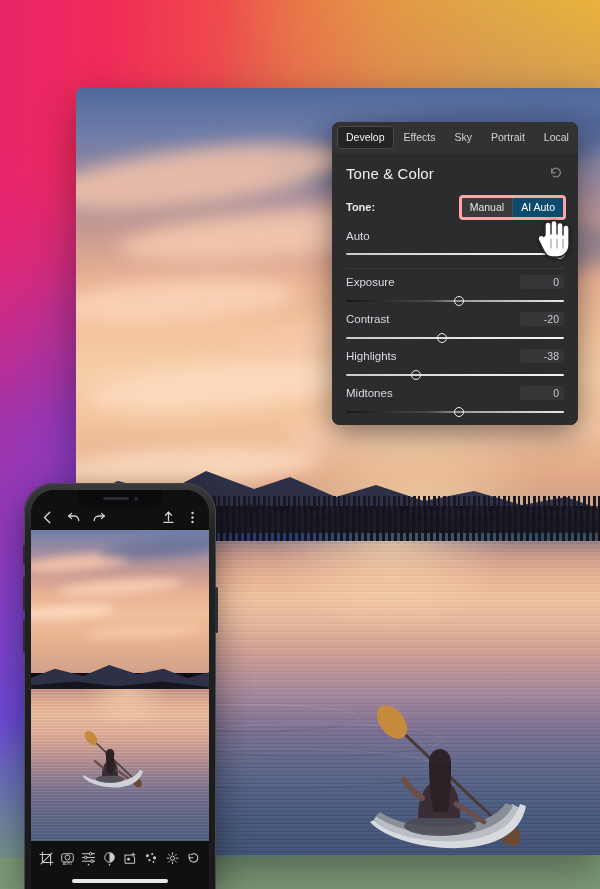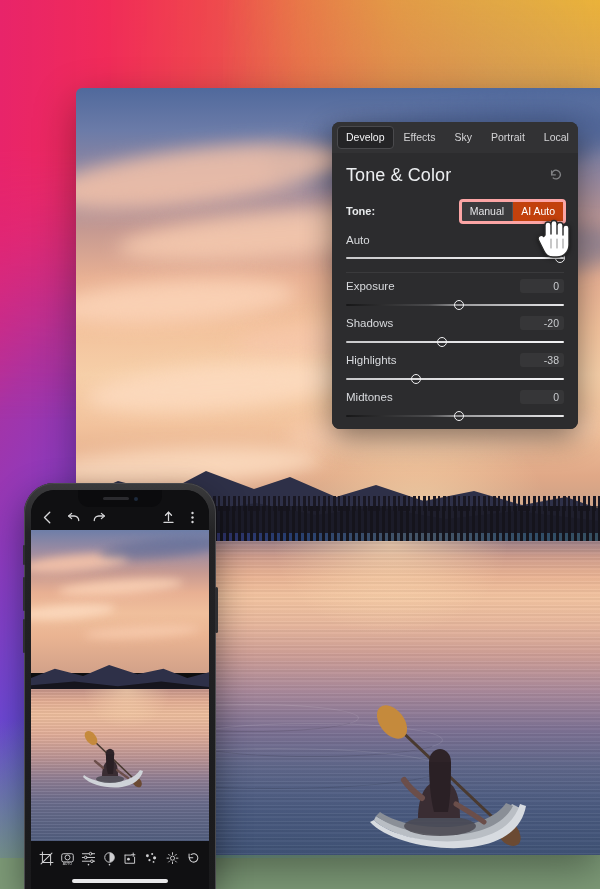--- a/index.html
+++ b/index.html
@@ -206,21 +206,21 @@
   .tab.active {
     background: #242426;
     border-color: #4a4a4d;
     color: #f2f2f4;
   }
   .panel-body { padding: 0 0 8px 0; background: #2c2c2e; }
   .panel-head {
     display: flex; align-items: center; justify-content: space-between;
     padding: 12px 14px 10px 14px;
   }
-  .panel-title { font-size: 18px; color: #eceef0; letter-spacing: 0.1px; text-align: right; }
+  .panel-title { font-size: 15px; color: #eceef0; letter-spacing: 0.1px; text-align: right; }
   .reset-icon { width: 16px; height: 16px; opacity: 0.55; }
   .reset-icon svg { width: 100%; height: 100%; display: block; }
 
   .tone-row {
     display: flex; align-items: center; justify-content: space-between;
     padding: 3px 12px 4px 14px;
   }
   .tone-label { font-size: 11px; font-weight: bold; color: #e8eaec; }
   .seg {
     display: flex;
@@ -230,21 +230,21 @@
     background: #3a3a3c;
   }
   .seg-btn {
     padding: 3px 8px;
     font-size: 10.5px;
     color: #e4e4e6;
     line-height: 1.25;
     white-space: nowrap;
   }
   .seg-btn + .seg-btn { border-left: 1px solid #4e4e51; }
-  .seg-btn.active { background: #c2410c; color: #fff; }
+  .seg-btn.active { background: #0c4a6e; color: #fff; }
 
   .slider-block { padding: 6px 14px 0 14px; }
   .slider-head {
     display: flex; align-items: center; justify-content: space-between;
     margin-bottom: 7px;
   }
   .slider-name { font-size: 11.5px; color: #d8dadd; }
   .slider-val {
     min-width: 44px; text-align: right;
     background: #363638;
@@ -504,21 +504,21 @@
           <div class="slider-val">0</div>
         </div>
         <div class="track">
           <div class="track-line"></div>
           <div class="knob" style="left:52%"></div>
         </div>
       </div>
 
       <div class="slider-block">
         <div class="slider-head">
-          <div class="slider-name">Shadows</div>
+          <div class="slider-name">Contrast</div>
           <div class="slider-val">-20</div>
         </div>
         <div class="track">
           <div class="track-line full"></div>
           <div class="knob" style="left:44%"></div>
         </div>
       </div>
 
       <div class="slider-block">
         <div class="slider-head">

